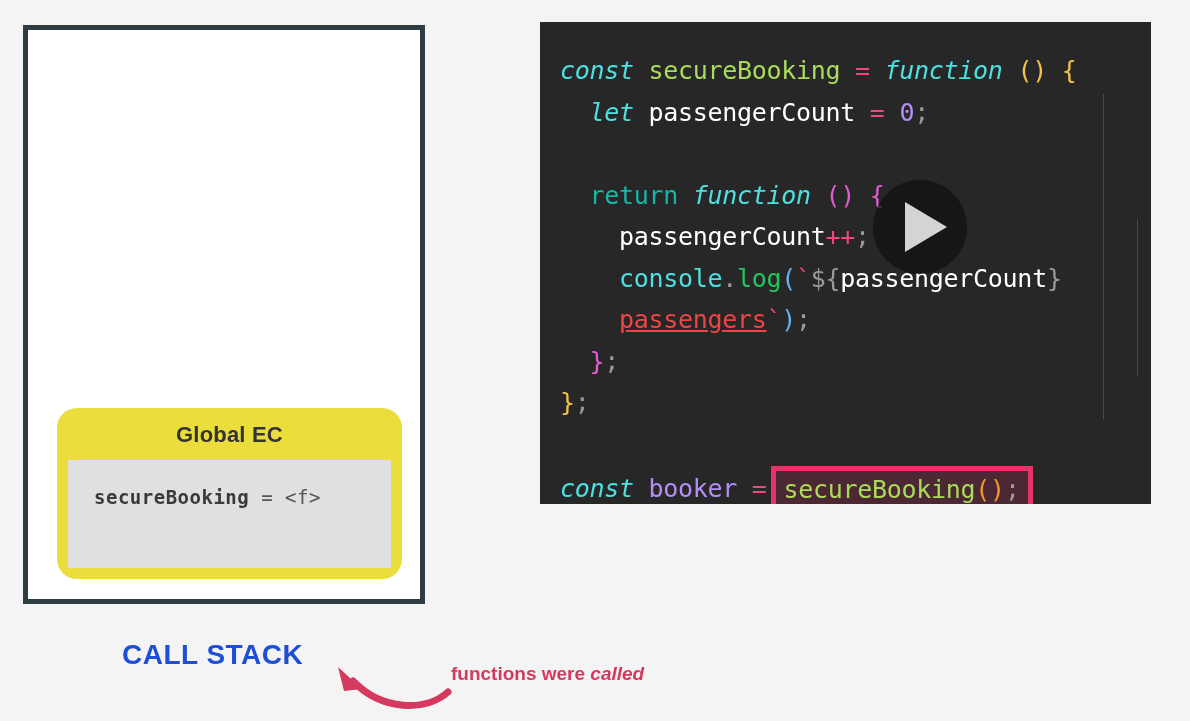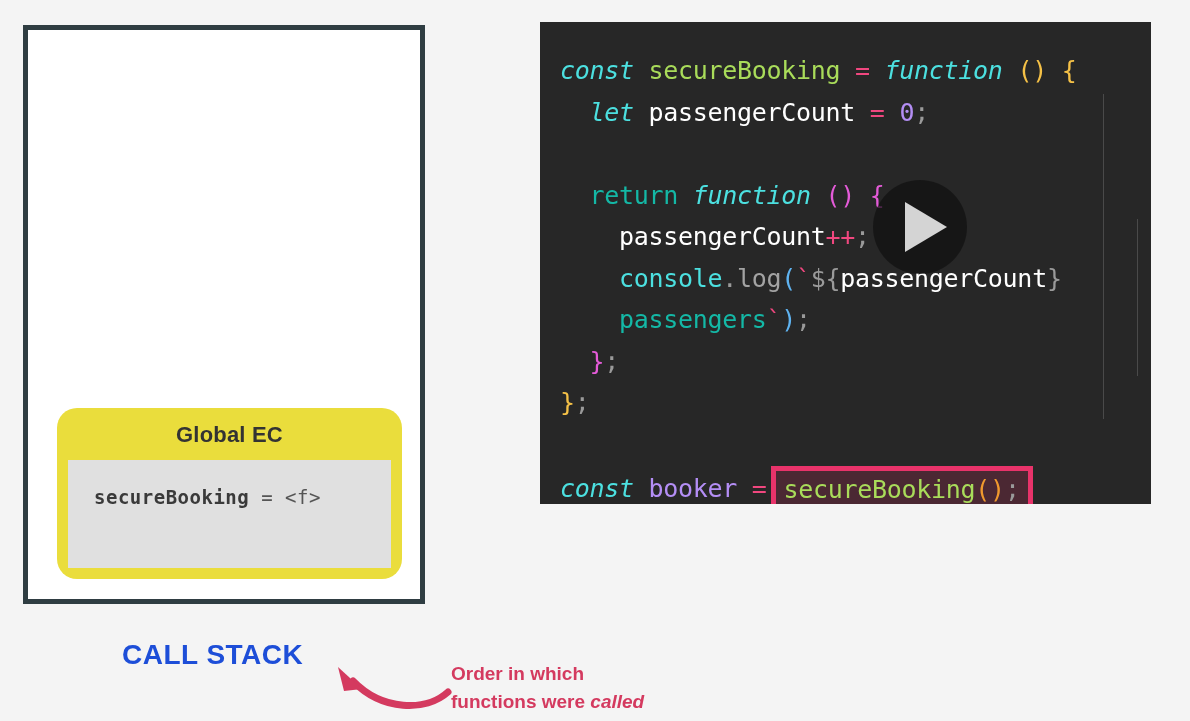--- a/index.html
+++ b/index.html
@@ -143,24 +143,24 @@
   .fn-name { color: #a9dc5a; }                      
   .plain   { color: #ffffff; }
   .op      { color: #f0477f; }                      
   .paren-y { color: #f5c147; }                      
   .paren-m { color: #e45bd8; }                      
   .paren-b { color: #5fb3f0; }                      
   .num     { color: #b48ef5; }                      
   .brace-y { color: #f5c147; }
   .brace-m { color: #e45bd8; }
   .obj     { color: #4ce0e0; }                      
-  .meth    { color: #a3a3a3; }                      
+  .meth    { color: #22c55e; }                      
   .dot     { color: #9a9a9a; }
   .punc    { color: #9a9a9a; }                      
-  .tpl     { color: #14b8a6; }                      
+  .tpl     { color: #ef4444; text-decoration: underline; }                      
   .tick    { color: #f0477f; }
   .varname { color: #b48ef5; }                      
 
   
   .hl-box {
     display: inline-block;
     border: 5px solid #e8336a;
     background: #4b2833;
     padding: 0px 8px 1px 8px;
     margin-left: 4px;
@@ -208,21 +208,20 @@
 </div>
 
 <div id="call-stack-caption">CALL STACK</div>
 
 <svg id="annotation-arrow" viewBox="0 0 130 60" xmlns="http://www.w3.org/2000/svg">
   <path d="M118 37 C 96 57, 52 56, 23 26" stroke="#d43a5f" stroke-width="7" fill="none" stroke-linecap="round"></path>
   <path d="M8 12 L32 34 L14 36 Z" fill="#d43a5f"></path>
 </svg>
 
 <div id="annotation-text">
-  <div>Order in which</div>
   <div><span>functions were </span><span class="em">called</span></div>
 </div>
 
 <div id="code-panel">
   <div class="guide" id="guide-1"></div>
   <div class="guide" id="guide-2"></div>
   <div id="code-body"><div class="code-line"><span class="kw">const</span><span class="plain"> </span><span class="fn-name">secureBooking</span><span class="plain"> </span><span class="op">=</span><span class="plain"> </span><span class="kw">function</span><span class="plain"> </span><span class="paren-y">()</span><span class="plain"> </span><span class="brace-y">{</span></div><div class="code-line"><span class="plain">  </span><span class="kw">let</span><span class="plain"> </span><span class="plain">passengerCount</span><span class="plain"> </span><span class="op">=</span><span class="plain"> </span><span class="num">0</span><span class="punc">;</span></div><div class="code-line">&nbsp;</div><div class="code-line"><span class="plain">  </span><span class="ret">return</span><span class="plain"> </span><span class="kw">function</span><span class="plain"> </span><span class="paren-m">()</span><span class="plain"> </span><span class="brace-m">{</span></div><div class="code-line"><span class="plain">    </span><span class="plain">passengerCount</span><span class="op">++</span><span class="punc">;</span></div><div class="code-line"><span class="plain">    </span><span class="obj">console</span><span class="dot">.</span><span class="meth">log</span><span class="paren-b">(</span><span class="tick">`</span><span class="punc">${</span><span class="plain">passengerCount</span><span class="punc">}</span></div><div class="code-line"><span class="plain">    </span><span class="tpl">passengers</span><span class="tick">`</span><span class="paren-b">)</span><span class="punc">;</span></div><div class="code-line"><span class="plain">  </span><span class="brace-m">}</span><span class="punc">;</span></div><div class="code-line"><span class="brace-y">}</span><span class="punc">;</span></div><div class="code-line">&nbsp;</div><div class="code-line"><span class="kw">const</span><span class="plain"> </span><span class="varname">booker</span><span class="plain"> </span><span class="op">=</span><span class="hl-box"><span class="fn-name">secureBooking</span><span class="paren-o">()</span><span class="punc">;</span></span></div></div>
 </div>
 
 <div id="play-button">

